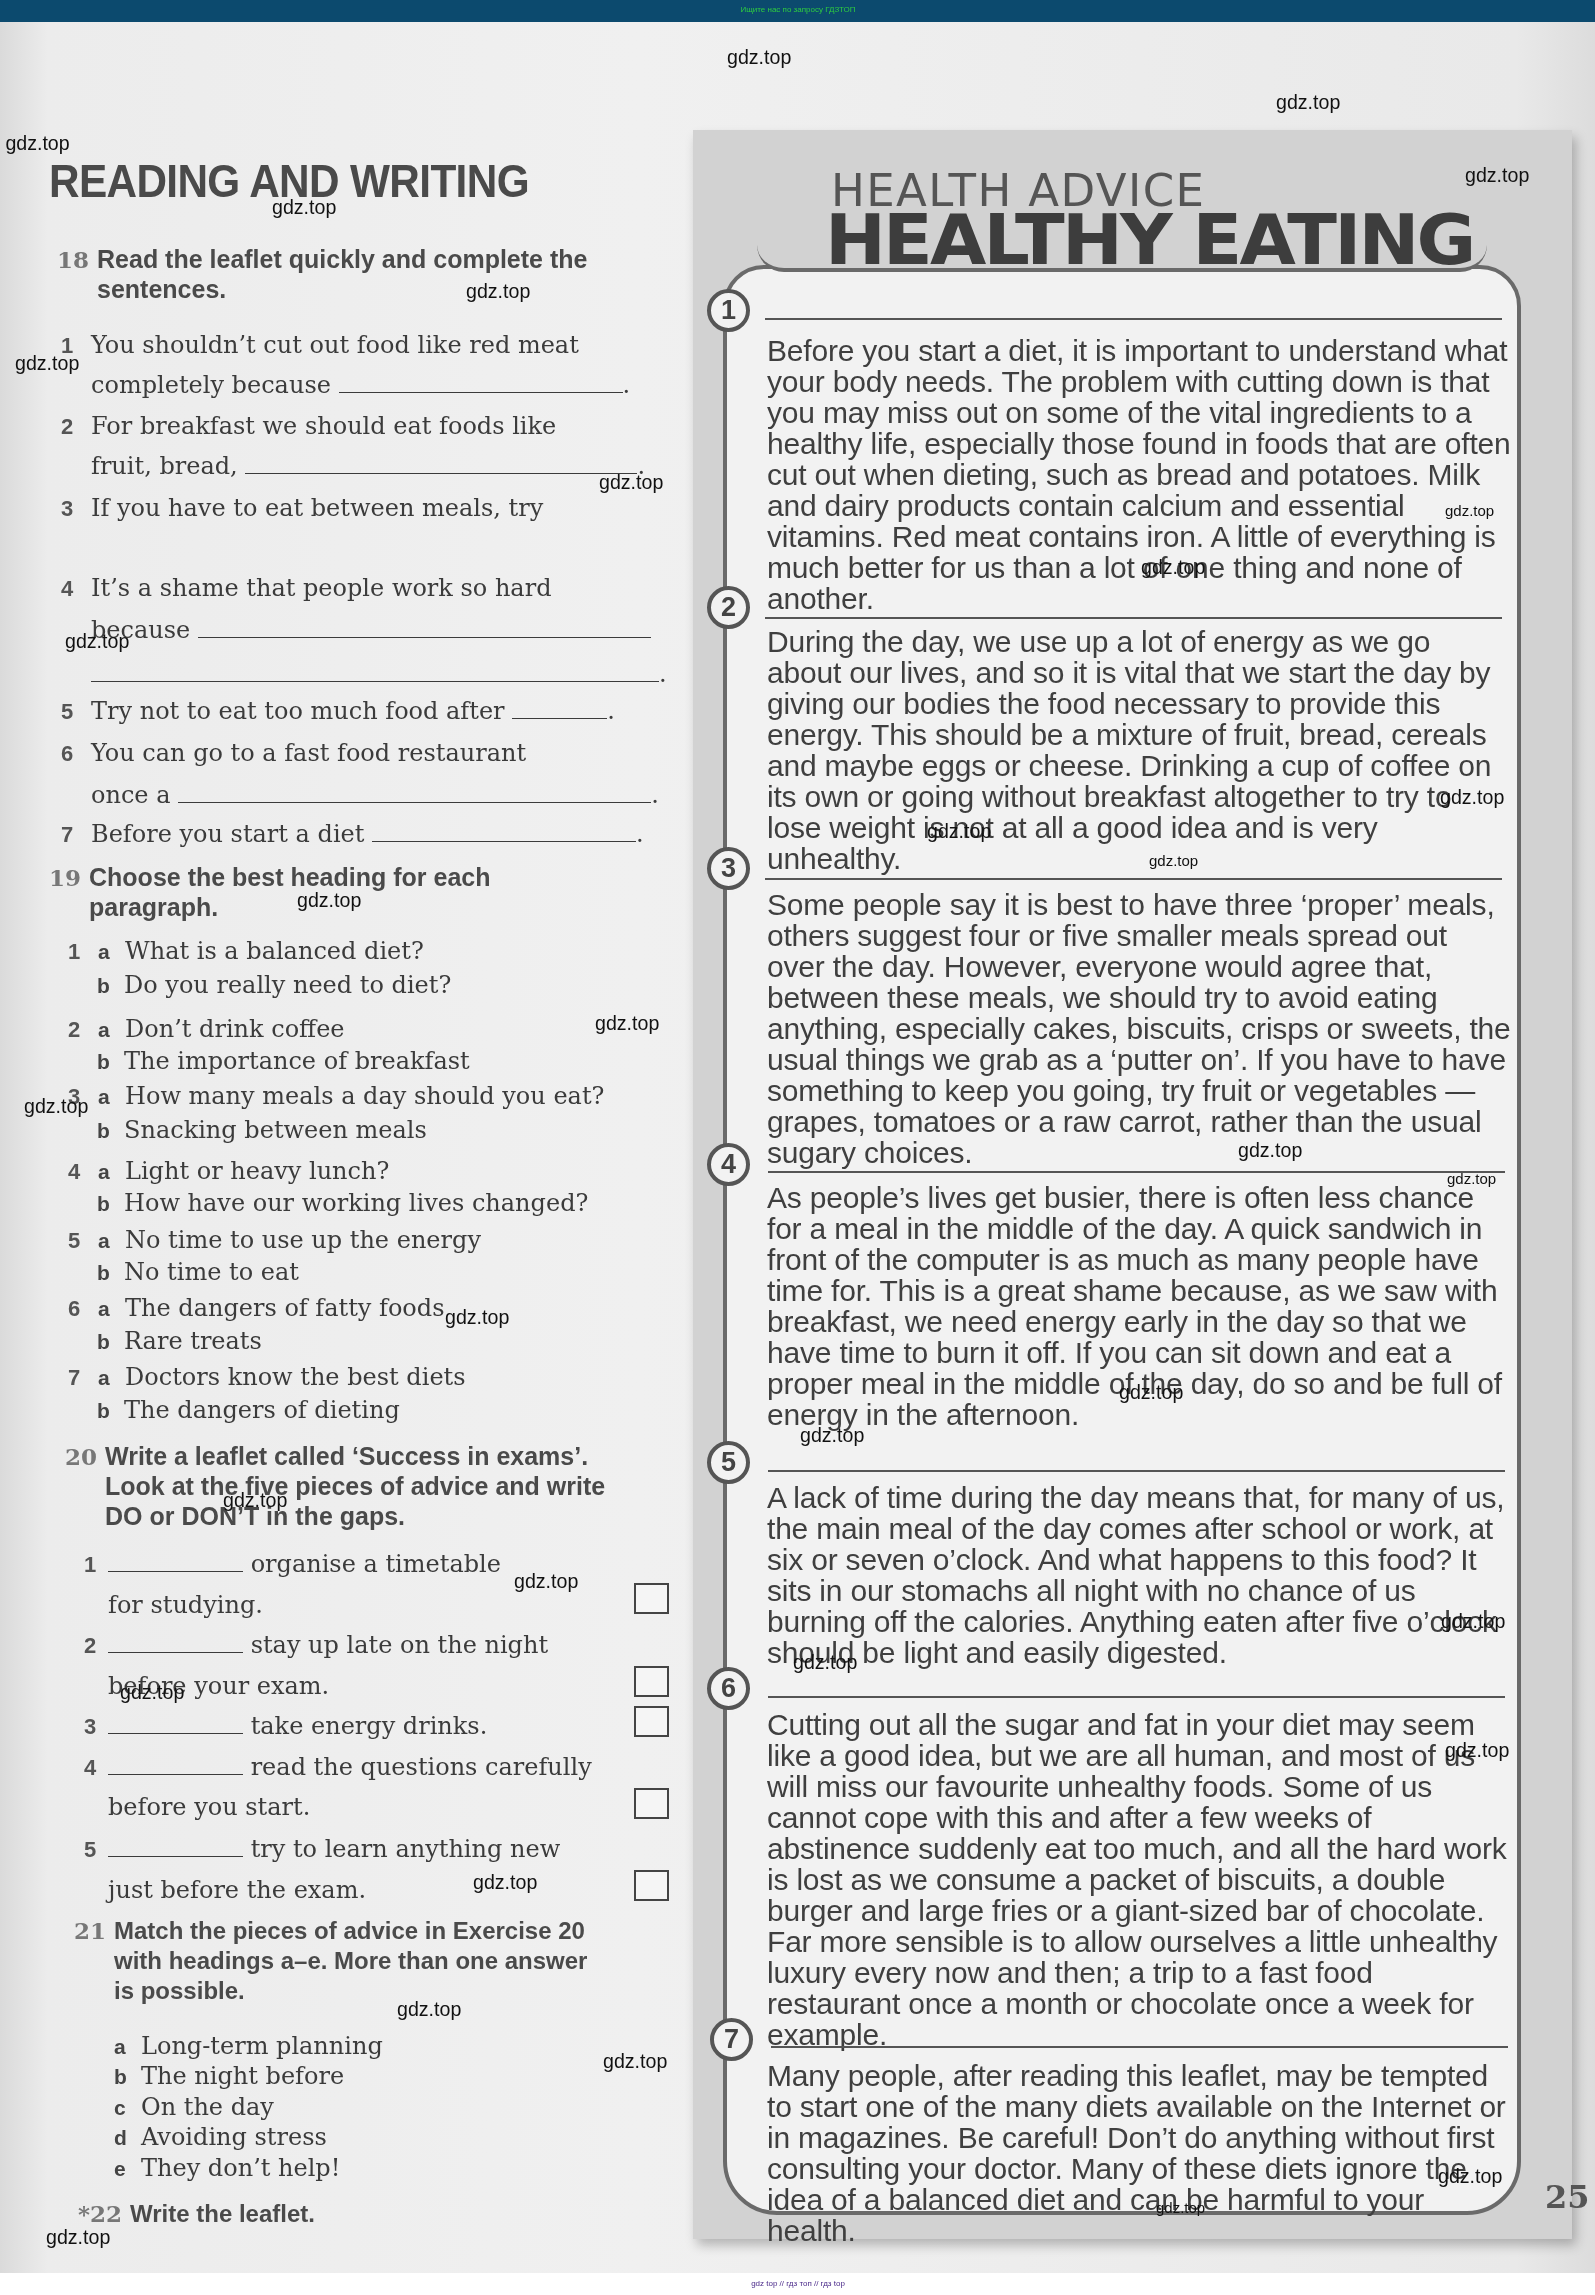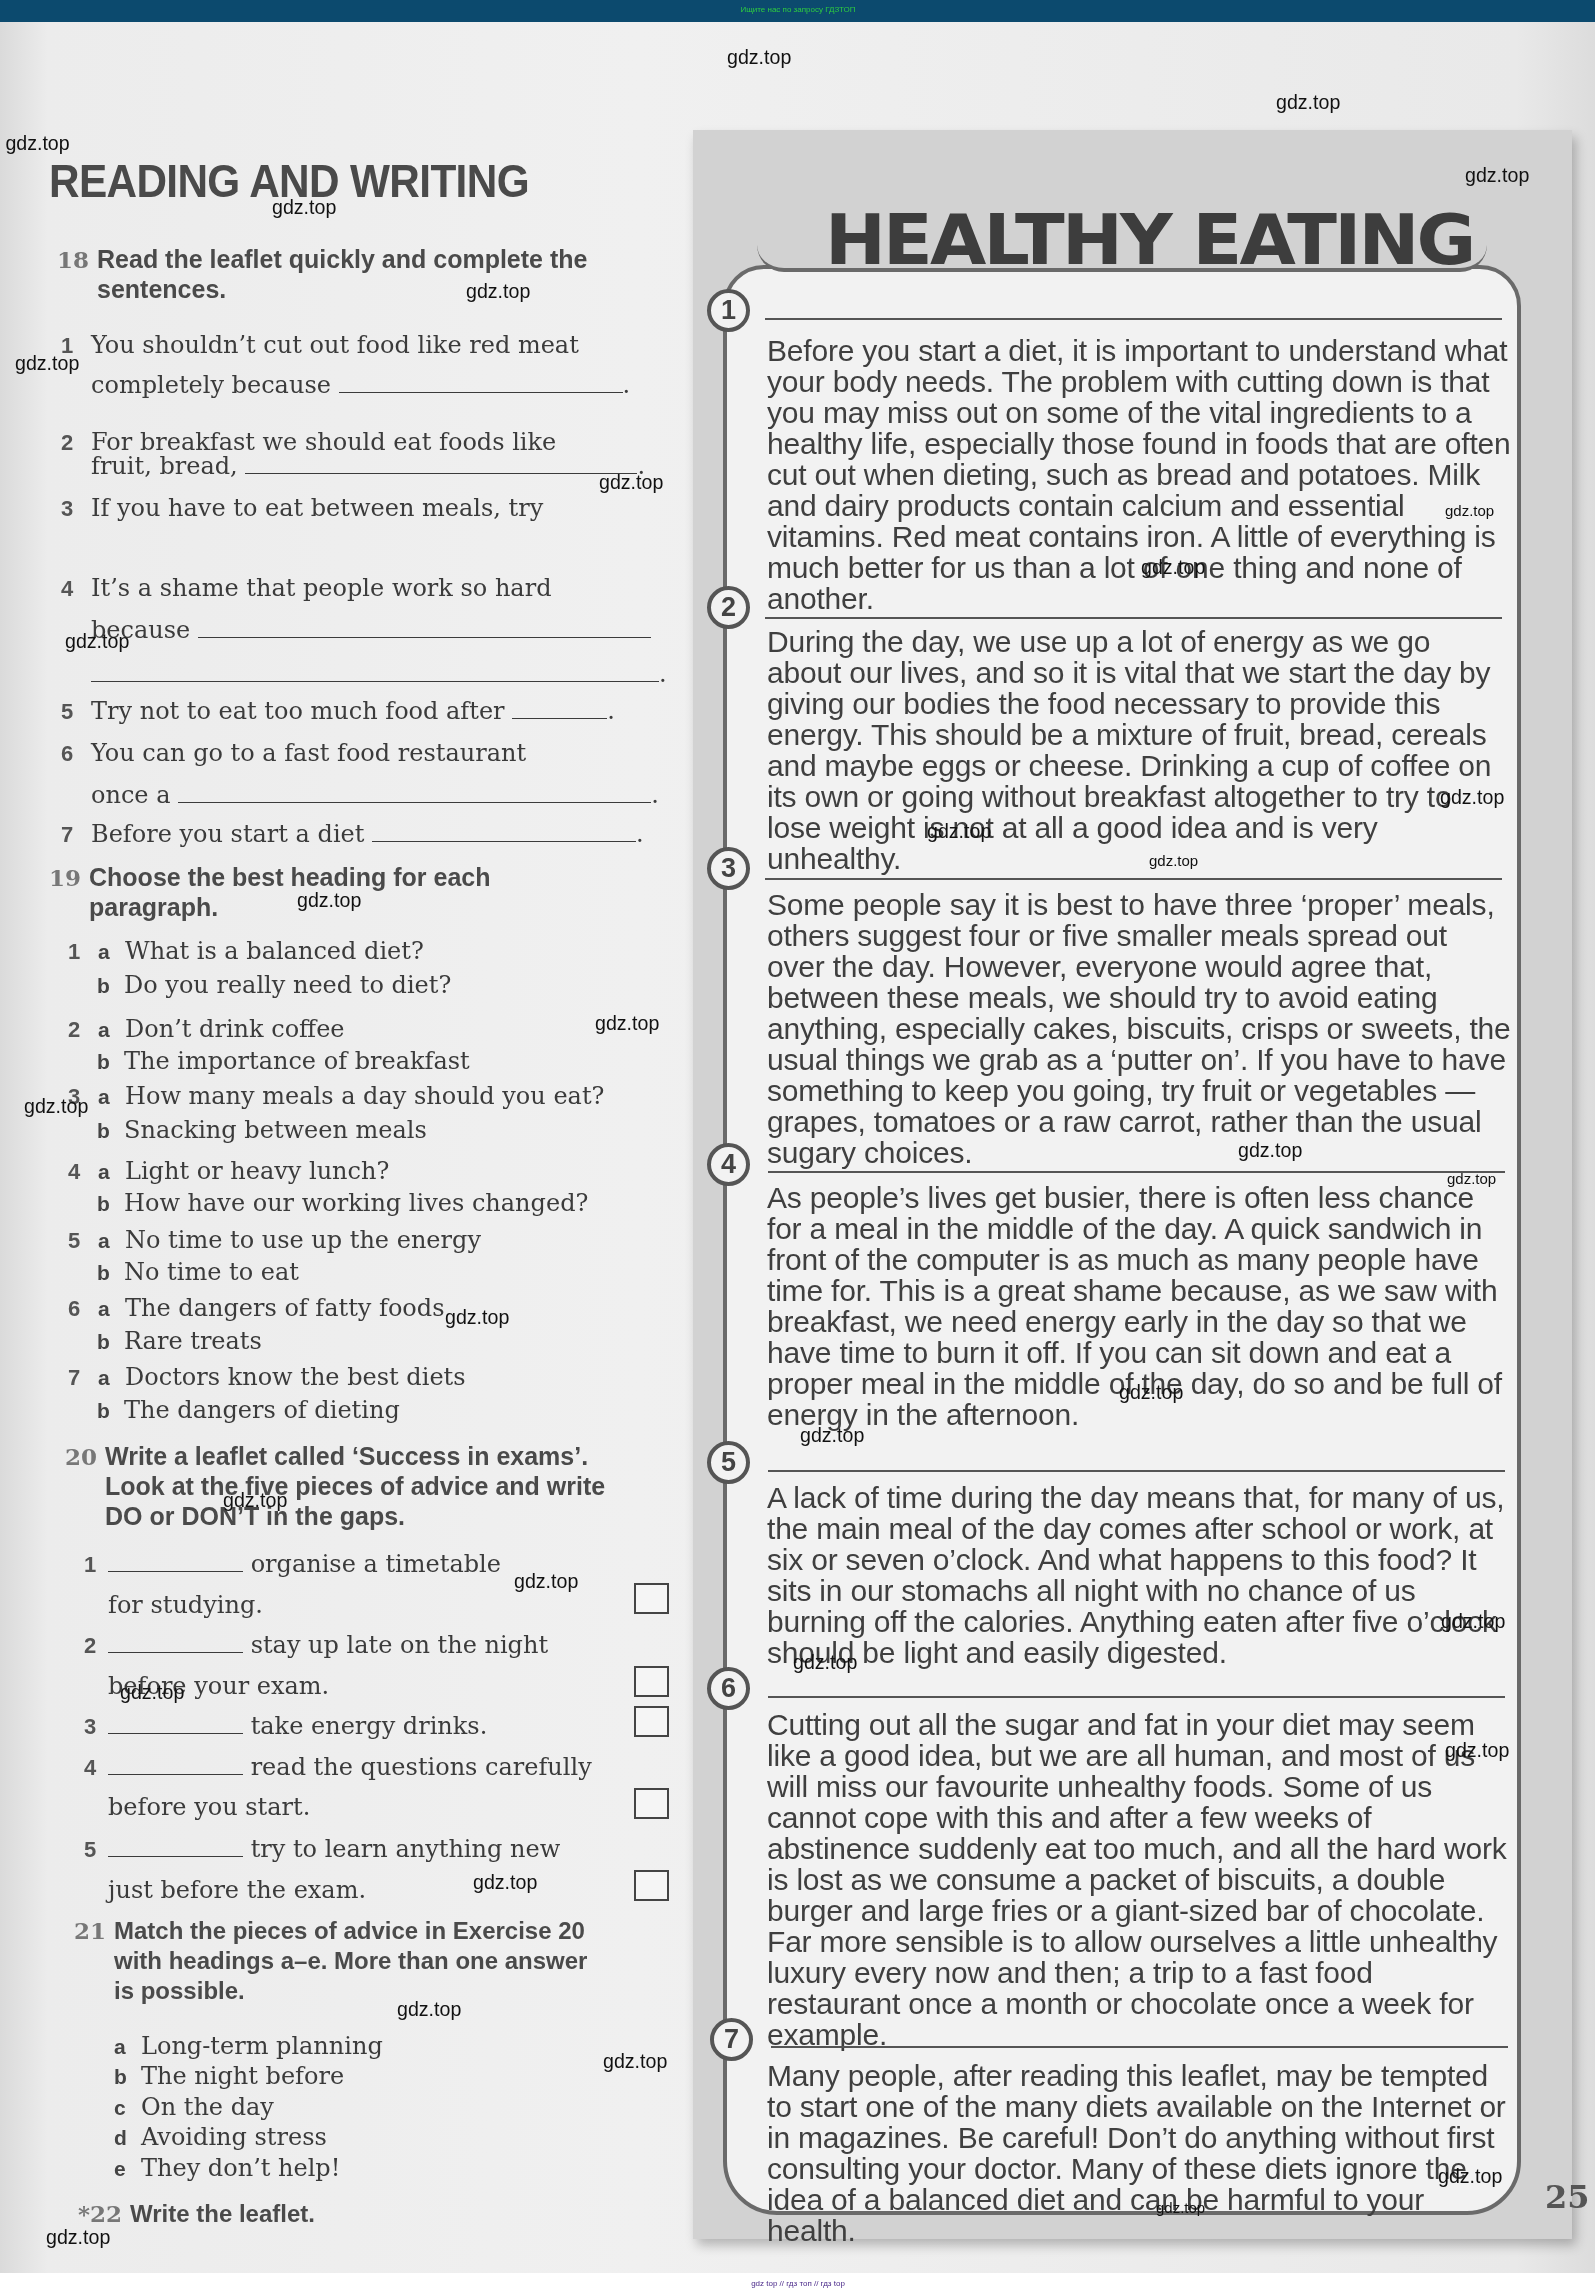--- a/index.html
+++ b/index.html
@@ -60,21 +60,21 @@
   <div class="left">
     <div class="section-title">READING AND WRITING</div>
 
     <div class="ex-head" style="top:222px;margin-left:8px;">
       <span class="num">18</span><span class="txt"><span>Read the leaflet quickly and complete the</span><br><span>sentences.</span></span>
     </div>
 
     <div class="line" style="left:61px; top:310px;"><span class="n">1</span><span>You shouldn’t cut out food like red meat</span></div>
     <div class="line" style="left:91px; top:350px;"><span>completely because</span> <span class="blank" style="width:284px;"></span>.</div>
 
-    <div class="line" style="left:61px; top:391px;margin-top:16px;"><span class="n">2</span><span>For breakfast we should eat foods like</span></div>
+    <div class="line" style="left:61px; top:391px;"><span class="n">2</span><span>For breakfast we should eat foods like</span></div>
     <div class="line" style="left:91px; top:431px;"><span>fruit, bread,</span> <span class="blank" style="width:392px;"></span>.</div>
 
     <div class="line" style="left:61px; top:473px;"><span class="n">3</span><span>If you have to eat between meals, try</span></div>
 
     <div class="line" style="left:61px; top:553px;"><span class="n">4</span><span>It’s a shame that people work so hard</span></div>
     <div class="line" style="left:91px; top:595px;"><span>because</span> <span class="blank" style="width:453px;"></span></div>
     <div class="line" style="left:91px; top:639px;"><span class="blank" style="width:568px;"></span>.</div>
 
     <div class="line" style="left:61px; top:676px;"><span class="n">5</span><span>Try not to eat too much food after</span> <span class="blank" style="width:95px;"></span>.</div>
 
@@ -136,20 +136,21 @@
     <div class="line" style="left:114px; top:2133px;"><span class="l">e</span><span>They don’t help!</span></div>
 
     <div class="ex-head" style="top:2177px; left:78px; font-size:24px;">
       <span class="num">*22</span><span class="txt">Write the leaflet.</span>
     </div>
   </div>
 
   <div class="panel"></div>
   <div class="card"></div>
   <div class="card-cap"></div>
+  <div class="leaflet-sub">HEALTH ADVICE</div>
   <div class="leaflet-title">HEALTHY EATING</div>
 
   <div class="para-circle" style="left:707px; top:267px;">1</div>
   <div class="heading-gap" style="left:765px; top:296px; width:737px;"></div>
   <div class="para" style="top:313px;">Before you start a diet, it is important to understand what your body needs. The problem with cutting down is that you may miss out on some of the vital ingredients to a healthy life, especially those found in foods that are often cut out when dieting, such as bread and potatoes. Milk and dairy products contain calcium and essential vitamins. Red meat contains iron. A little of everything is much better for us than a lot of one thing and none of another.</div>
 
   <div class="para-circle" style="left:707px; top:564px;">2</div>
   <div class="heading-gap" style="left:765px; top:595px; width:737px;"></div>
   <div class="para" style="top:604px;">During the day, we use up a lot of energy as we go about our lives, and so it is vital that we start the day by giving our bodies the food necessary to provide this energy. This should be a mixture of fruit, bread, cereals and maybe eggs or cheese. Drinking a cup of coffee on its own or going without breakfast altogether to try to lose weight is not at all a good idea and is very unhealthy.</div>
 

